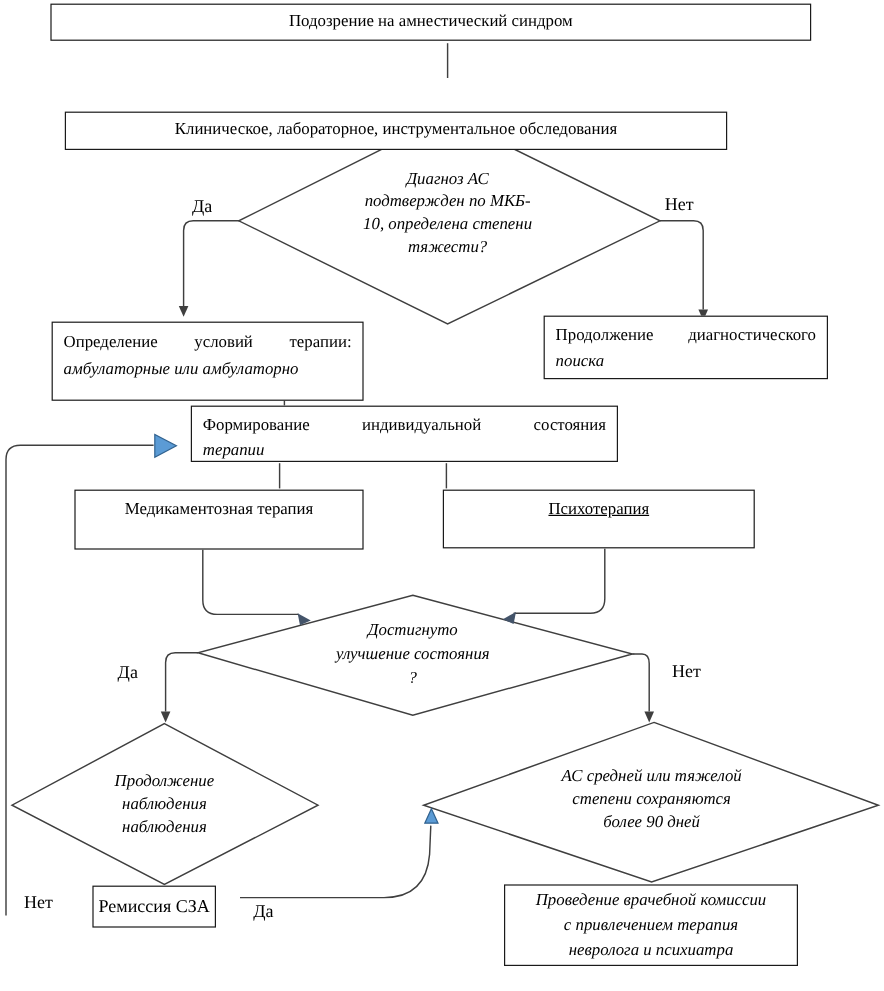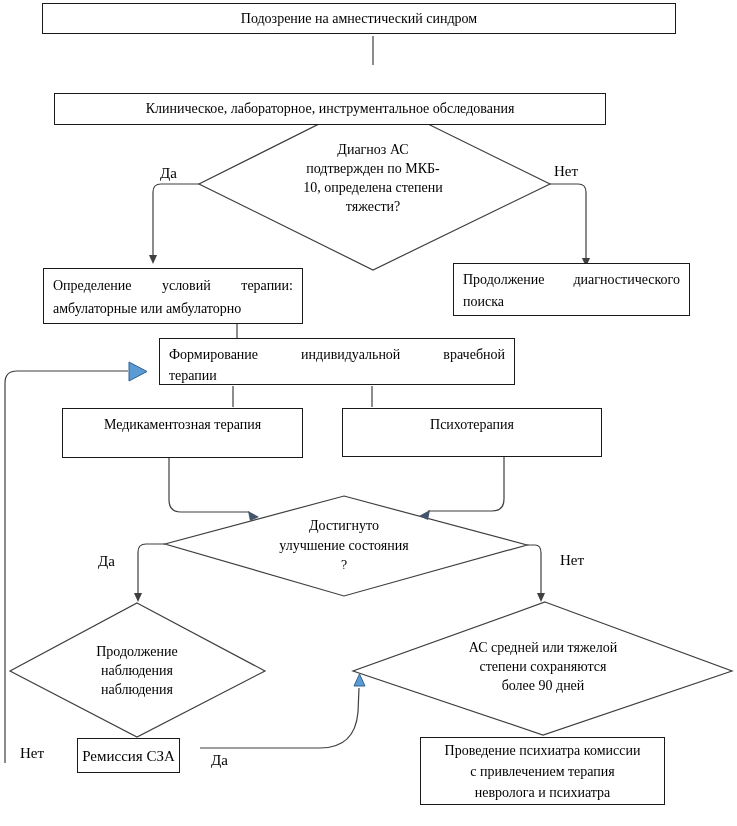--- a/index.html
+++ b/index.html
@@ -15,21 +15,21 @@
   }
   .node.center{display:flex;align-items:center;justify-content:center;text-align:center;}
   .node.topcenter{text-align:center;padding-top:5px;}
   .node.pad{padding:5px 9px;}
   .dtext{
     position:absolute;z-index:2;text-align:center;font-size:14px;line-height:19px;
     background:transparent;box-sizing:border-box;
   }
   .lbl{position:absolute;z-index:2;font-size:15px;line-height:18px;}
   .jline{display:flex;justify-content:space-between;}
-  .nline{display:block;}
+  .nline{display:block;font-style:italic;}
   .clip{overflow:hidden;}
 </style>
 </head>
 <body>
 
 <div id="stage">
 
   <svg id="wires" width="737" height="826" viewBox="0 0 737 826">
 
     <g fill="none" stroke="#3f3f3f" stroke-width="1.2">
@@ -72,61 +72,61 @@
   </svg>
 
   <div class="node center" style="left:42px;top:3px;width:634px;height:31px;">
     <span>Подозрение на амнестический синдром</span>
   </div>
 
   <div class="node center" style="left:54px;top:65px;width:552px;height:32px;margin-top:28px;">
     <span>Клиническое, лабораторное, инструментальное обследования</span>
   </div>
 
-  <div class="node pad" style="left:43px;top:268px;width:260px;height:56px;line-height:23px;">
+  <div class="node pad" style="left:43px;top:268px;width:260px;height:66px;line-height:23px;">
       <div class="jline">
         <span>Определение</span>
         <span>условий</span>
         <span>терапии:</span>
       </div>
       <div class="nline">амбулаторные или амбулаторно</div>
     </div>
 
   <div class="node pad" style="left:453px;top:263px;width:237px;height:53px;">
       <div class="jline">
         <span>Продолжение</span>
         <span>диагностического</span>
       </div>
       <div class="nline">поиска</div>
     </div>
 
   <div class="node pad" style="left:159px;top:338px;width:356px;height:47px;line-height:21px;">
       <div class="jline">
         <span>Формирование</span>
         <span>индивидуальной</span>
-        <span>врачебной</span>
+        <span>состояния</span>
       </div>
       <div class="nline">терапии</div>
     </div>
 
   <div class="node topcenter" style="left:62px;top:408px;width:241px;height:50px;">
     <span>Медикаментозная терапия</span>
   </div>
 
-  <div class="node topcenter" style="left:342px;top:408px;width:260px;height:49px;">
+  <div class="node topcenter" style="left:369px;top:408px;width:260px;height:49px;text-decoration:underline;">
     <span>Психотерапия</span>
   </div>
 
   <div class="node center" style="left:77px;top:738px;width:103px;height:35px;font-size:15px;">
     <span>Ремиссия СЗА</span>
   </div>
 
   <div class="node center" style="left:420px;top:737px;width:245px;height:68px;line-height:21px;">
     <div style="width:100%;text-align:center;">
-        <div class="nline">Проведение психиатра комиссии</div>
+        <div class="nline">Проведение врачебной комиссии</div>
         <div class="nline">с привлечением терапия</div>
         <div class="nline">невролога и психиатра</div>
       </div>
   </div>
 
   <div class="dtext" style="left:268px;top:140px;width:210px;">
       <div class="nline">Диагноз АС</div>
       <div class="nline">подтвержден по МКБ-</div>
       <div class="nline">10, определена степени</div>
       <div class="nline">тяжести?</div>

